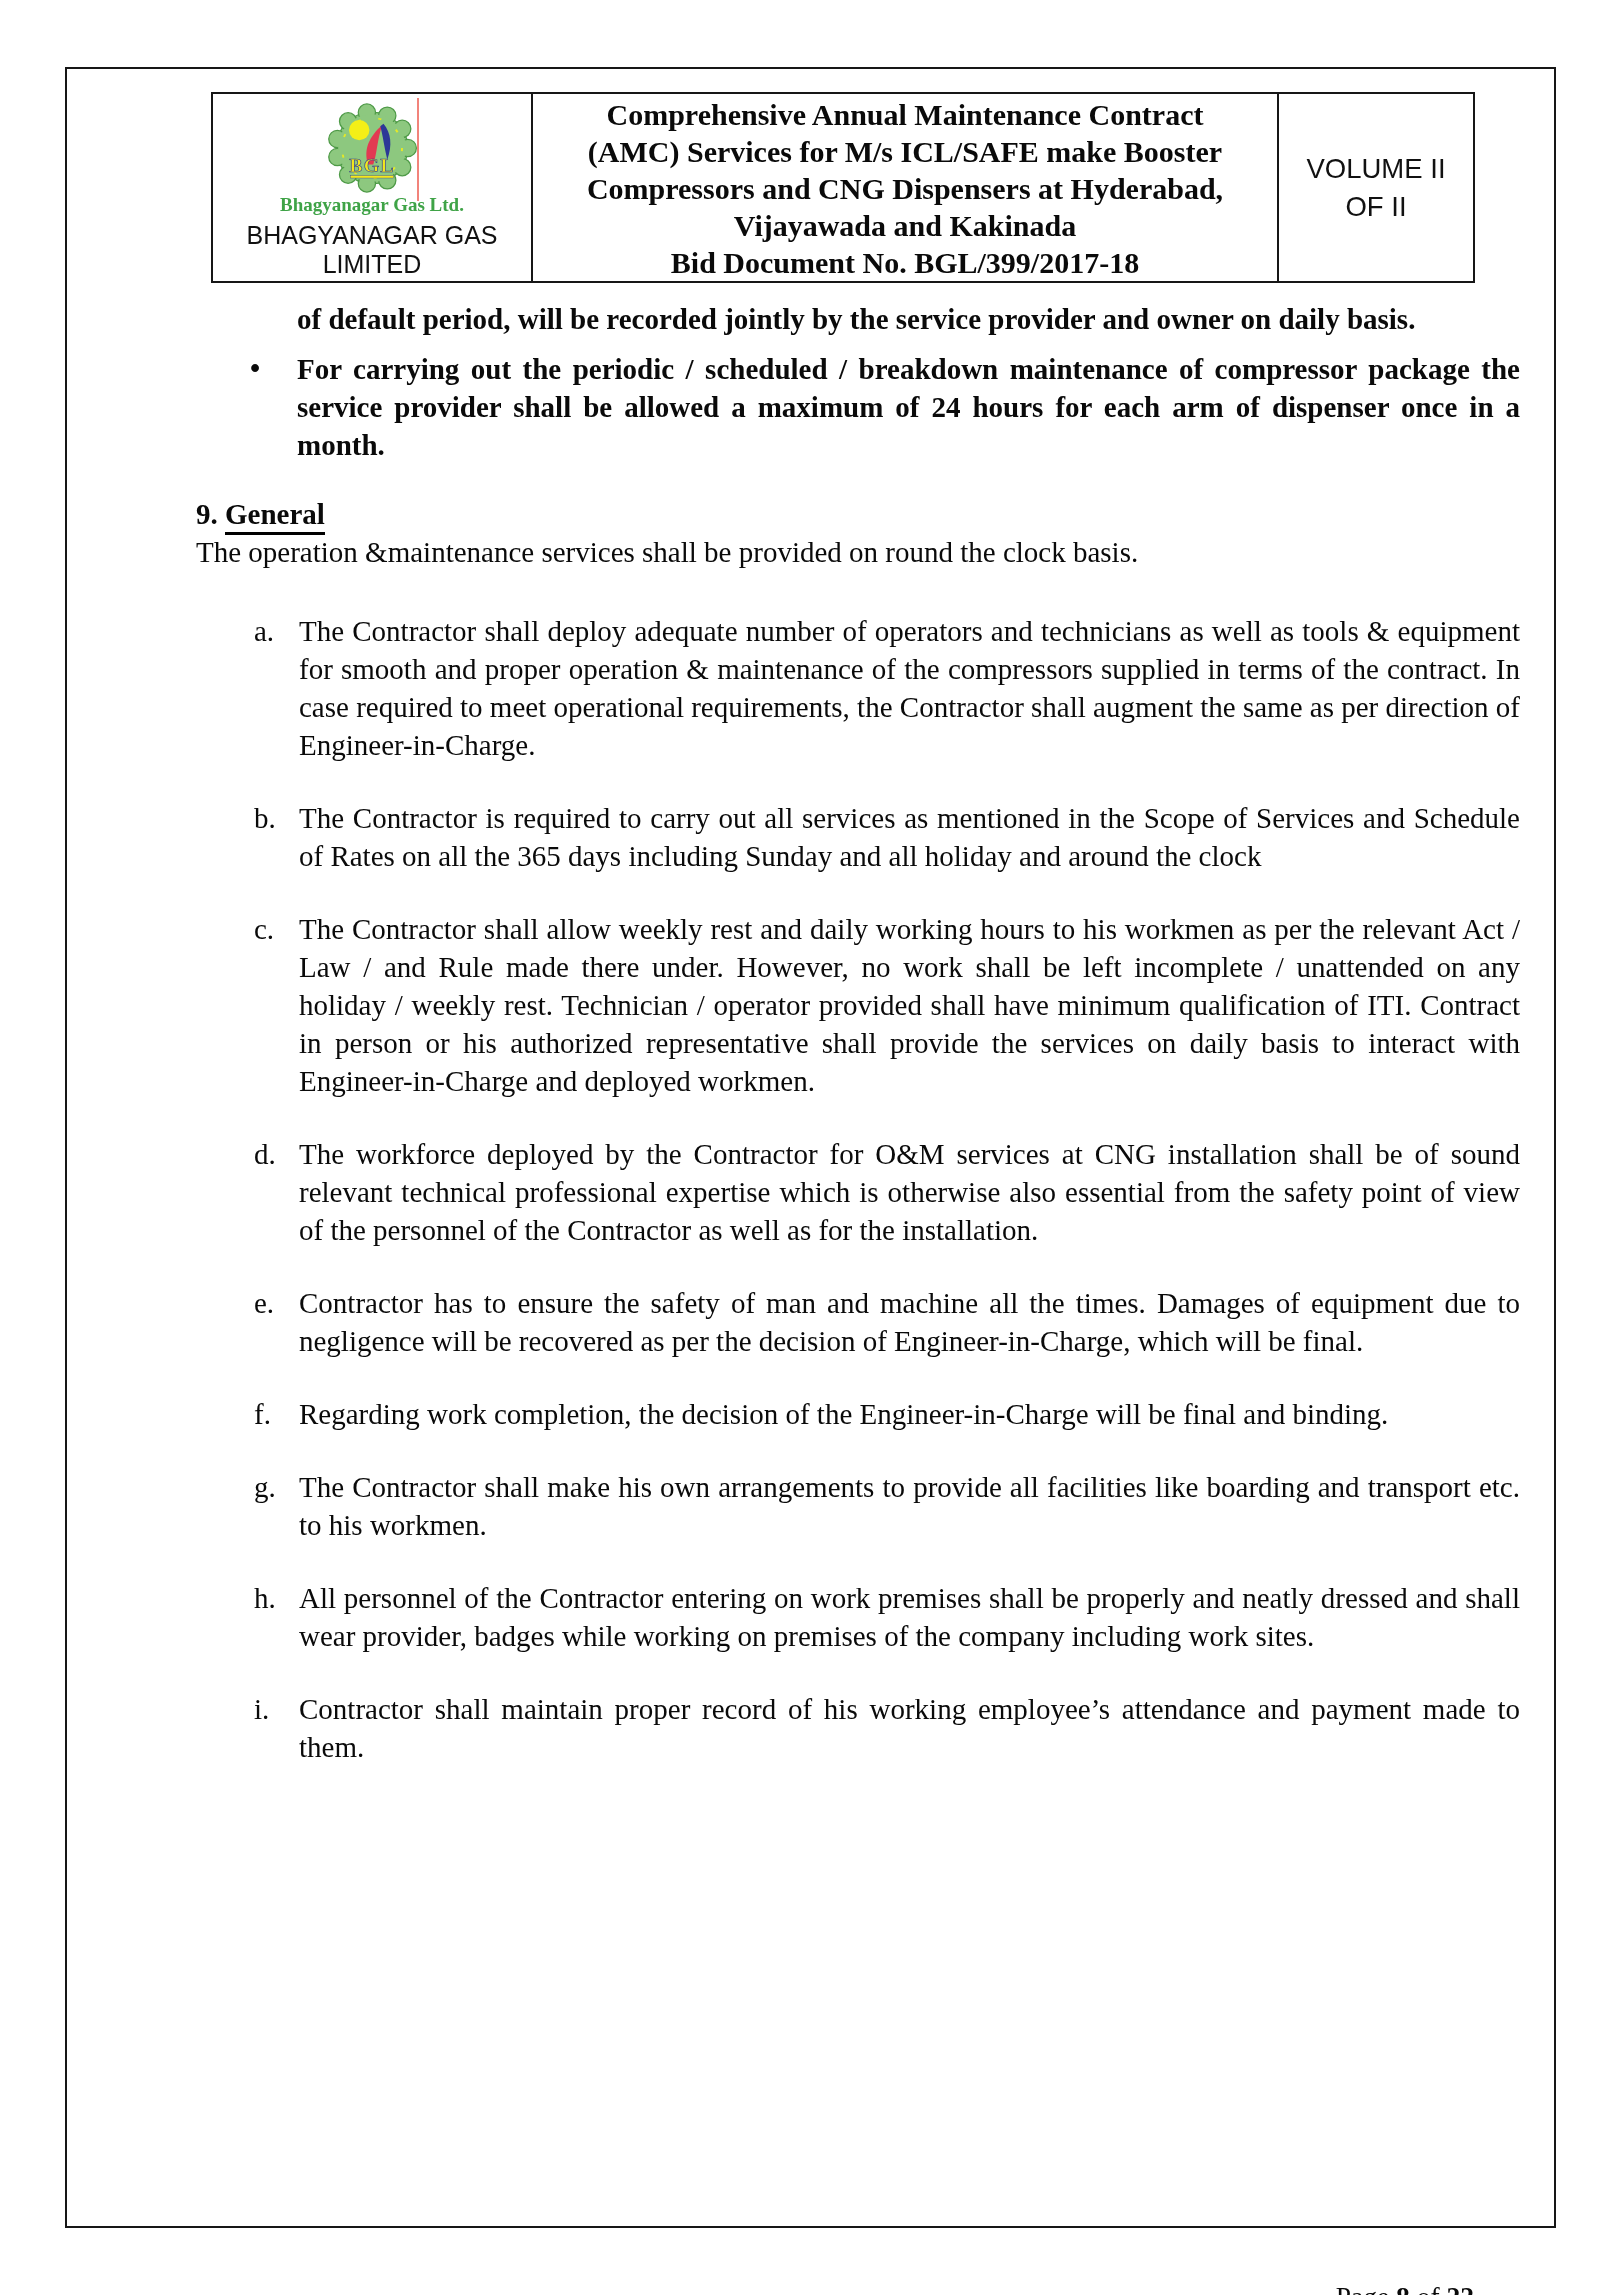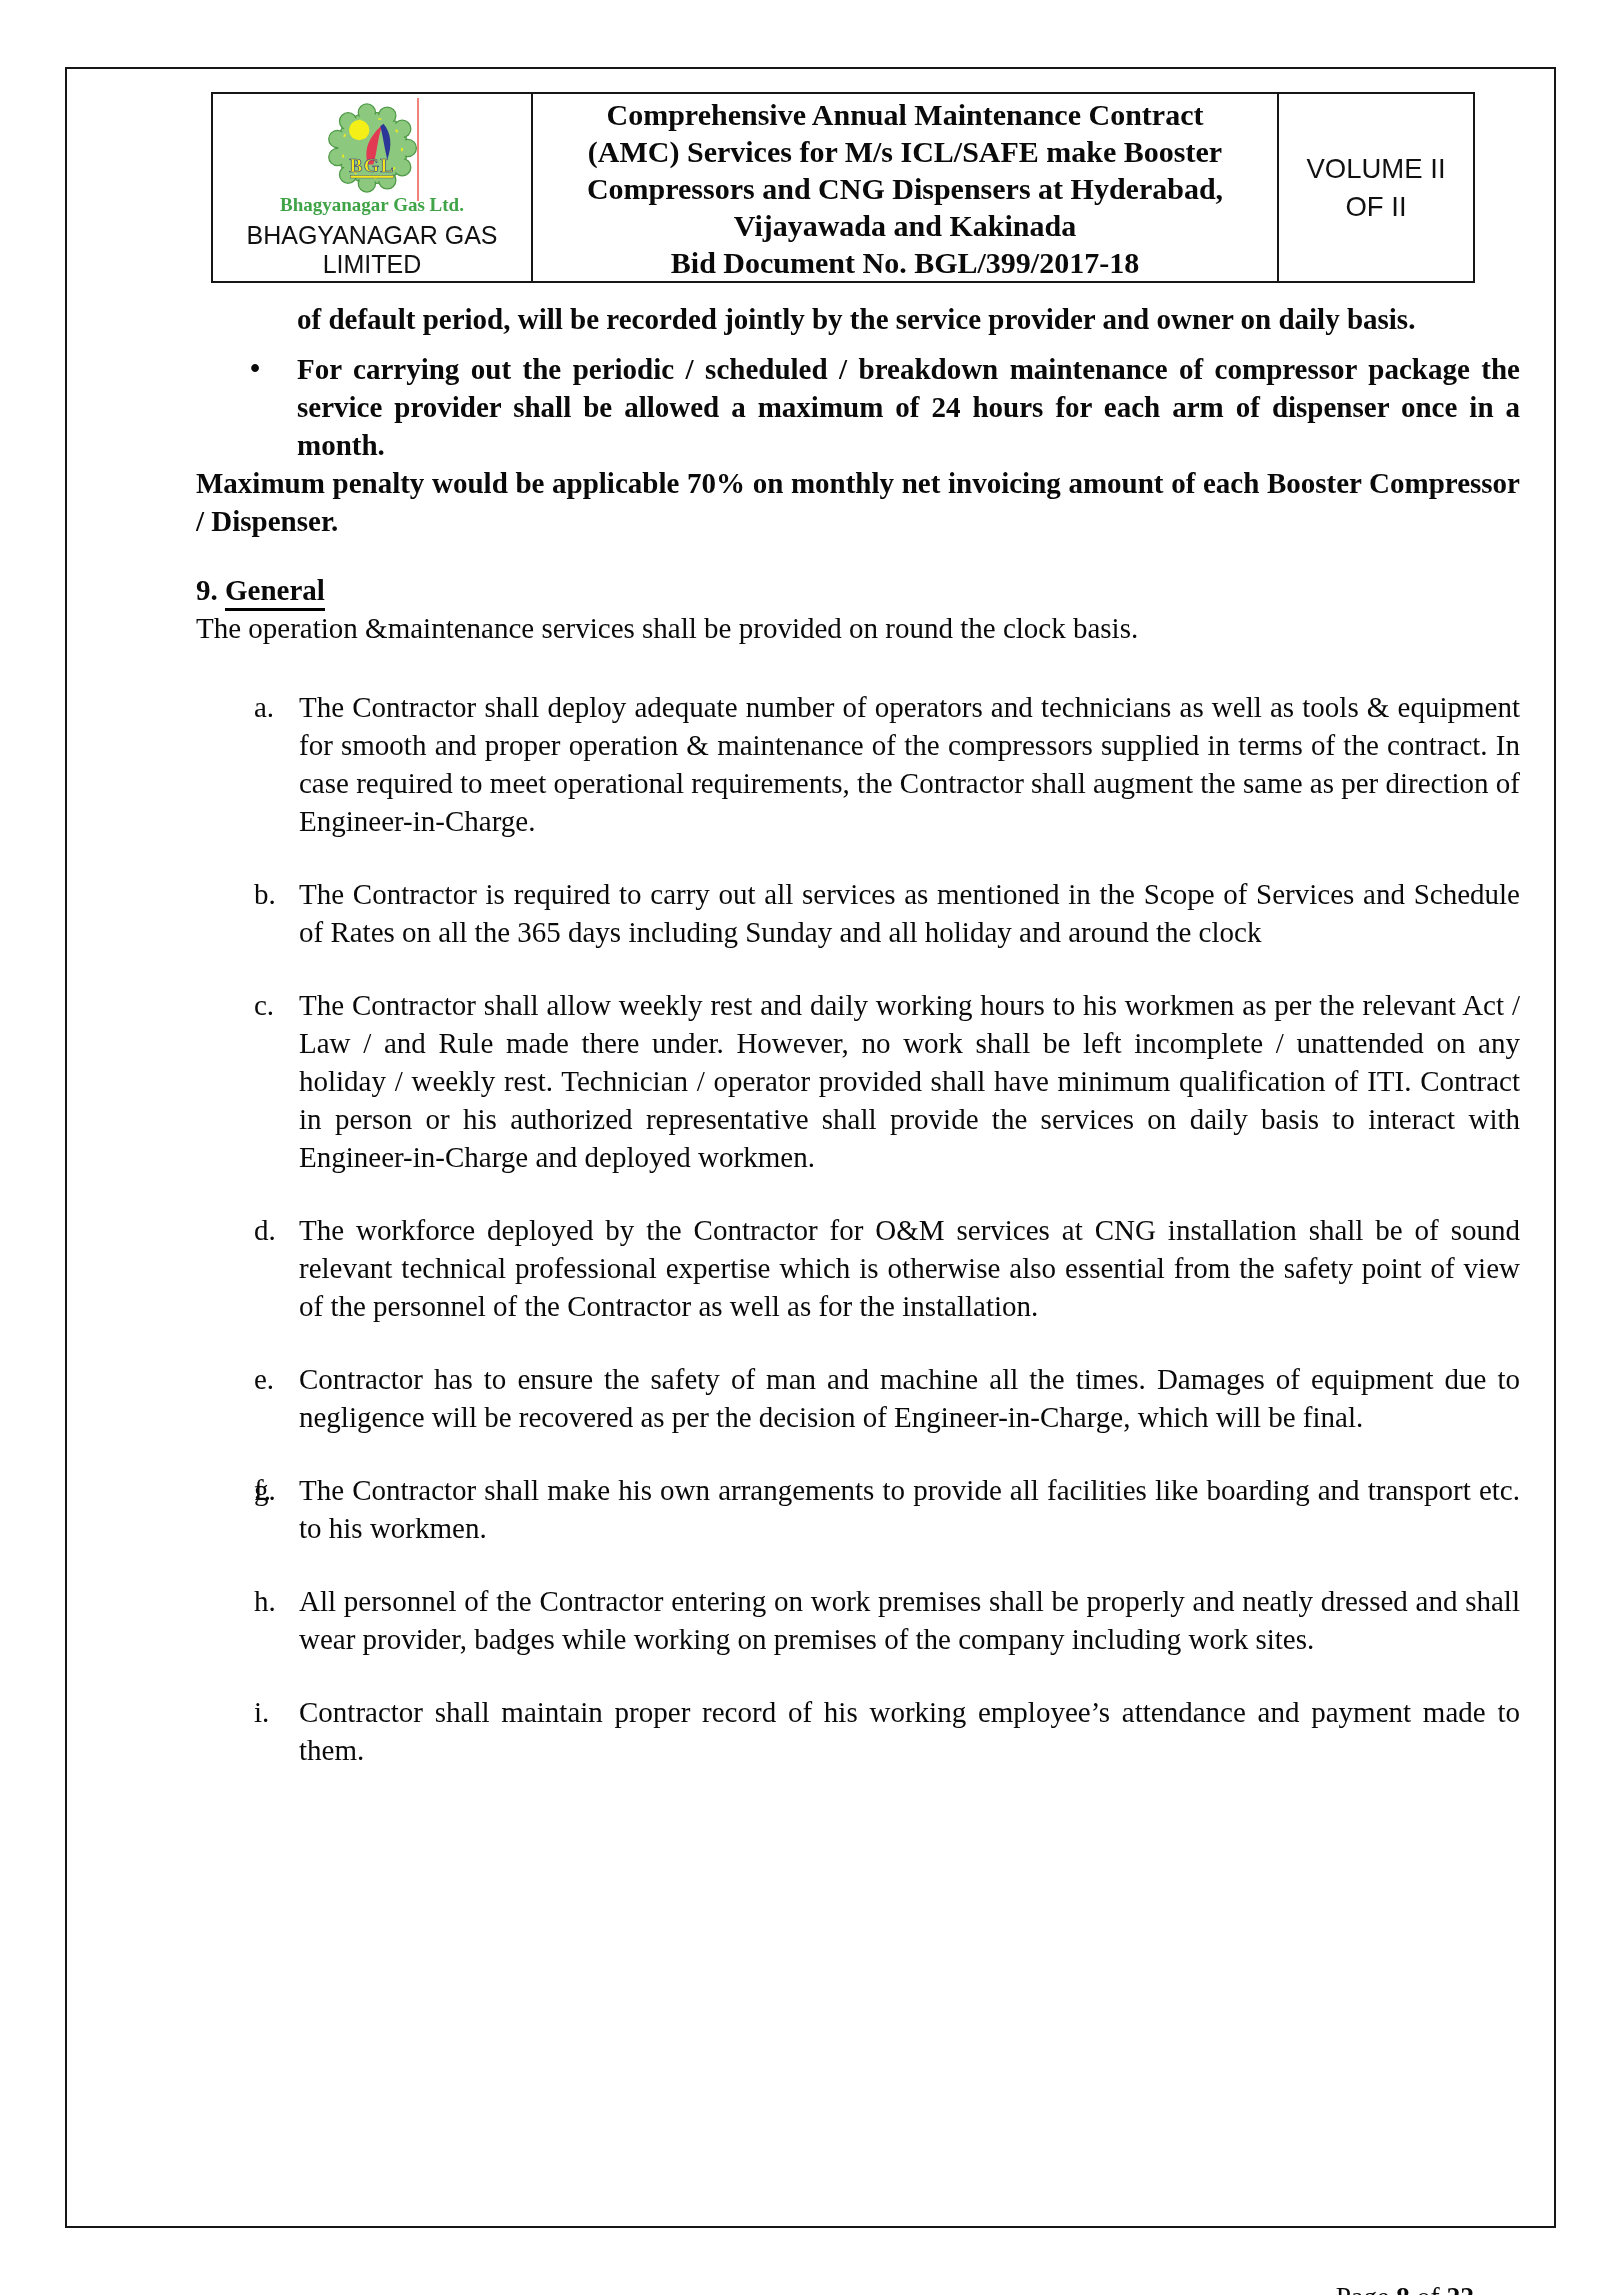--- a/index.html
+++ b/index.html
@@ -127,21 +127,20 @@
 
   <div class="body-content">
 
     <p class="para-indent bold p1">of default period, will be recorded jointly by the service provider and owner on daily basis.</p>
 
     <div class="bullet-item bold">
       <span class="bullet-glyph">•</span>
       <span>For carrying out the periodic / scheduled / breakdown maintenance of compressor package the service provider shall be allowed a maximum of 24 hours for each arm of dispenser once in a month.</span>
     </div>
 
-    <p class="bold penalty">Maximum penalty would be applicable 70% on monthly net invoicing amount of each Booster Compressor / Dispenser.</p>
 
     <div class="section-heading">
       <span>9.</span>
       <span class="underline">General</span>
     </div>
 
     <p>The operation &amp;maintenance services shall be provided on round the clock basis.</p>
 
     <div class="list-item first">
       <span class="list-marker">a.</span>
@@ -158,20 +157,21 @@
     <div class="list-item">
       <span class="list-marker">d.</span>
       <span>The workforce deployed by the Contractor for O&amp;M services at CNG installation shall be of sound relevant technical professional expertise which is otherwise also essential from the safety point of view of the personnel of the Contractor as well as for the installation.</span>
     </div>
     <div class="list-item">
       <span class="list-marker">e.</span>
       <span>Contractor has to ensure the safety of man and machine all the times. Damages of equipment due to negligence will be recovered as per the decision of Engineer-in-Charge, which will be final.</span>
     </div>
     <div class="list-item">
       <span class="list-marker">f.</span>
+      <span>Regarding work completion, the decision of the Engineer-in-Charge will be final and binding.</span>
     </div>
     <div class="list-item">
       <span class="list-marker">g.</span>
       <span>The Contractor shall make his own arrangements to provide all facilities like boarding and transport etc. to his workmen.</span>
     </div>
     <div class="list-item">
       <span class="list-marker">h.</span>
       <span>All personnel of the Contractor entering on work premises shall be properly and neatly dressed and shall wear provider, badges while working on premises of the company including work sites.</span>
     </div>
     <div class="list-item">

